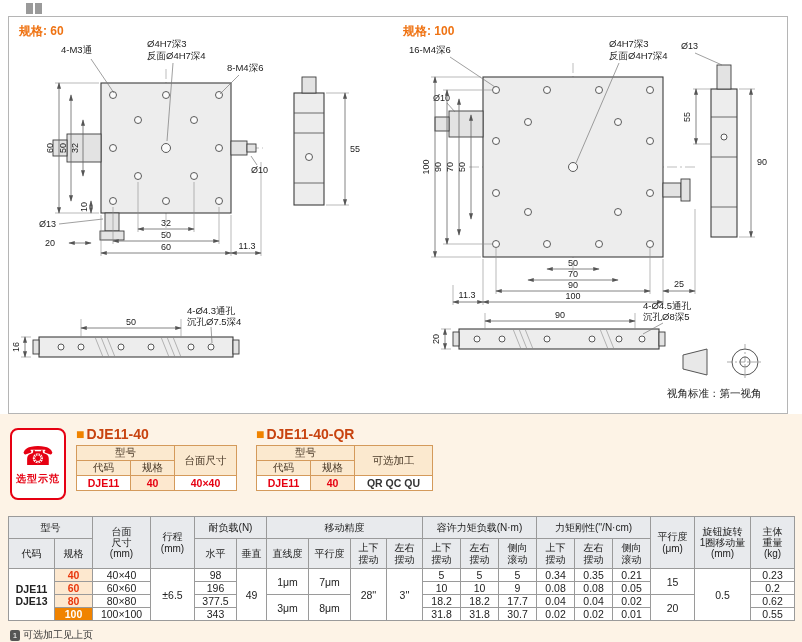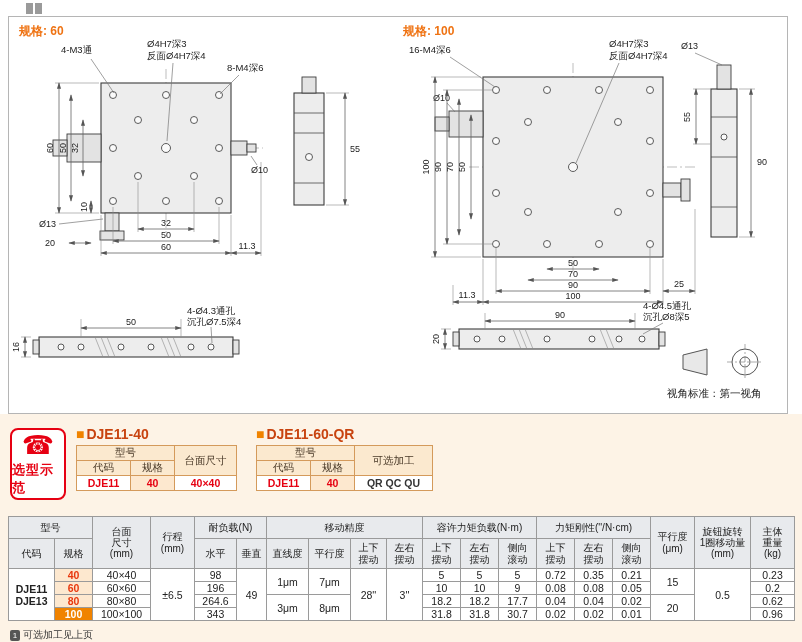--- a/index.html
+++ b/index.html
@@ -25,21 +25,21 @@
   svg .hat   { stroke:#8a8a8a; stroke-width:0.6; }
   svg text.d { font-size:9px; fill:#222; }
   svg text.lb{ font-size:9.5px; fill:#222; }
   svg text.note{ font-size:10.5px; fill:#222; }
 
   .lower-bg { position:absolute; left:0; top:414px; width:802px; height:228px; background:#fdf3e6; }
 
   .phone-badge { position:absolute; left:10px; top:428px; width:56px; height:72px; border:2px solid #e60012; border-radius:8px; background:#fff;
                  display:flex; flex-direction:column; align-items:center; justify-content:center; gap:2px; }
   .phone-icon { font-size:26px; line-height:28px; color:#e60012; }
-  .phone-label { font-size:13px; font-weight:bold; color:#e60012; letter-spacing:1px; }
+  .phone-label { font-size:10px; font-weight:bold; color:#e60012; letter-spacing:1px; }
 
   .mini-wrap { position:absolute; top:426px; }
   .mini-title { font-size:14px; font-weight:bold; color:#c8430f; margin-bottom:3px; }
   .mini-title .bullet { color:#f08300; margin-right:2px; }
   table { border-collapse:collapse; table-layout:fixed; }
   .mini th, .mini td { border:1px solid #d49a5b; text-align:center; height:15px; font-size:10.5px; padding:0 2px; }
   .mini th { background:#fbe9cf; font-weight:normal; color:#4a3categorical; color:#4a3a28; }
   .mini td { background:#fff; }
   .red { color:#e60012; font-weight:bold; }
   .dark { color:#333; font-weight:bold; }
@@ -353,21 +353,21 @@
       <td class="red">DJE11</td>
       <td class="red spec-bg">40</td>
       <td class="red">40×40</td>
     </tr>
   </tbody>
     </table>
 </div>
 
 <div class="mini-wrap" style="left:256px">
   <div class="mini-title">
-    <span class="bullet">■</span><span>DJE11-60-QR</span>
+    <span class="bullet">■</span><span>DJE11-40-QR</span>
   </div>
   <table class="mini">
     <colgroup>
         <col style="width:54px">
         <col style="width:44px">
         <col style="width:78px">
       </colgroup>
     <tbody>
         <tr>
       <th colspan="2">型号</th>
@@ -464,21 +464,21 @@
         <td rowspan="4">±6.5</td>
         <td>98</td>
         <td rowspan="4">49</td>
         <td rowspan="2">1μm</td>
         <td rowspan="2">7μm</td>
         <td rowspan="4">28''</td>
         <td rowspan="4">3''</td>
         <td>5</td>
         <td>5</td>
         <td>5</td>
-        <td>0.72</td>
+        <td>0.34</td>
         <td>0.35</td>
         <td>0.21</td>
         <td rowspan="2">15</td>
         <td rowspan="4">0.5</td>
         <td>0.23</td>
       </tr>
       <tr>
         <td class="sp">60</td>
         <td>60×60</td>
         <td>196</td>
@@ -486,21 +486,21 @@
         <td>10</td>
         <td>9</td>
         <td>0.08</td>
         <td>0.08</td>
         <td>0.05</td>
         <td>0.2</td>
       </tr>
       <tr>
         <td class="sp">80</td>
         <td>80×80</td>
-        <td>264.6</td>
+        <td>377.5</td>
         <td rowspan="2">3μm</td>
         <td rowspan="2">8μm</td>
         <td>18.2</td>
         <td>18.2</td>
         <td>17.7</td>
         <td>0.04</td>
         <td>0.04</td>
         <td>0.02</td>
         <td rowspan="2">20</td>
         <td>0.62</td>
@@ -508,21 +508,21 @@
       <tr>
         <td class="sp-hi">100</td>
         <td>100×100</td>
         <td>343</td>
         <td>31.8</td>
         <td>31.8</td>
         <td>30.7</td>
         <td>0.02</td>
         <td>0.02</td>
         <td>0.01</td>
-        <td>0.96</td>
+        <td>0.55</td>
       </tr>
     </tbody>
   </table>
 </div>
 
 <div class="footer-note">
   <span class="b">1</span>
   <span>可选加工见上页</span>
 </div>
 

